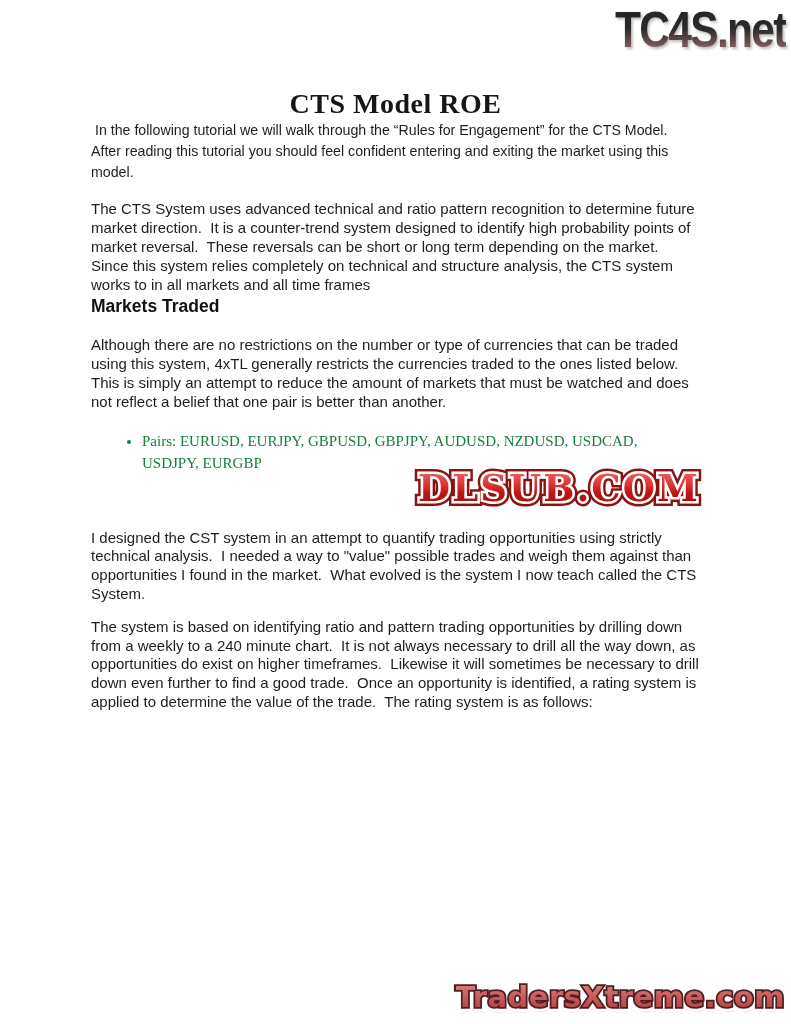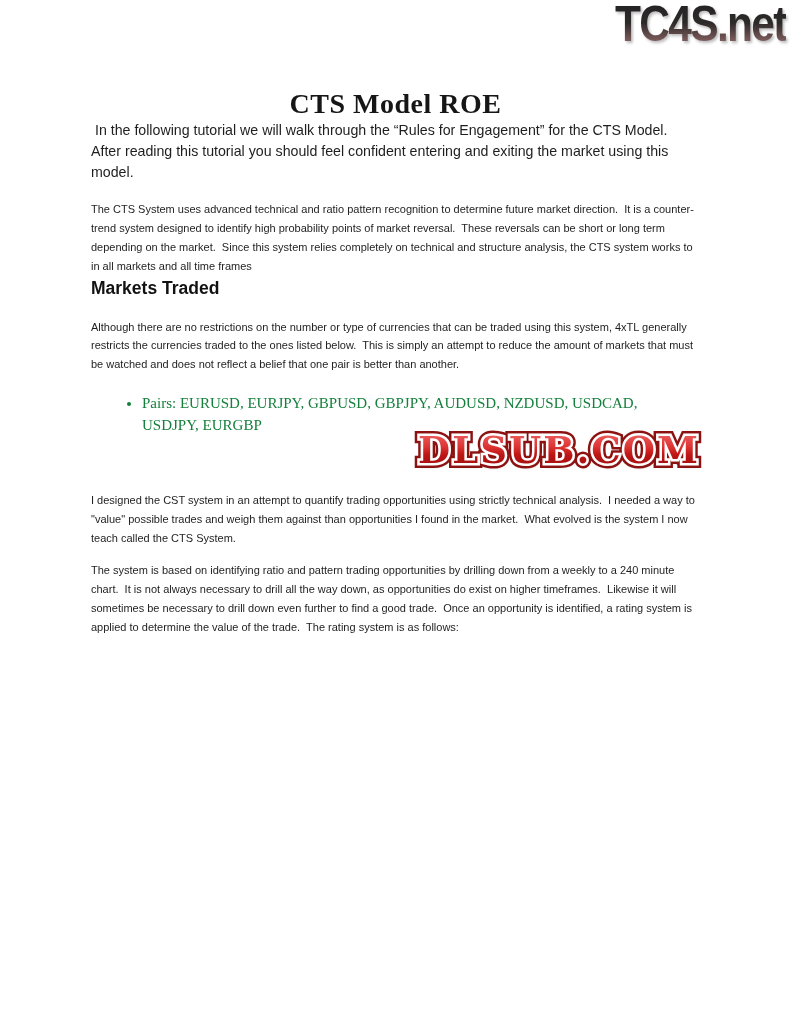--- a/index.html
+++ b/index.html
@@ -10,21 +10,21 @@
     overflow: hidden;
     font-family: "Liberation Sans", sans-serif;
   }
   .page {
     position: absolute; inset: 0;
     background: #ffffff;
   }
 
   
   .tc4s-wrap {
-    position: absolute; top: 0; right: 5px;
+    position: absolute; top: 6px; right: 5px;
     text-align: left;
   }
   .tc4s-text {
     display: inline-block;
     font-family: "Liberation Sans", sans-serif;
     font-weight: 700;
     font-size: 50px;
     line-height: 48px;
     letter-spacing: -2px;
     transform: scaleX(0.85);
@@ -44,21 +44,21 @@
     font-weight: 700;
     font-size: 28px;
     color: #161616;
     letter-spacing: 0.5px;
   }
 
   
   .content { margin: 0 91px; }
   .para {
     font-family: "Liberation Sans", sans-serif;
-    font-size: 11px;
+    font-size: 15px;
     line-height: 18.8px;
     color: #1e1e1e;
     white-space: pre-wrap;
   }
   .p1 { font-size: 14.2px; line-height: 20.8px; }
   .p2 { margin-top: 18px; }
   .subheading {
     margin-top: 2px;
     text-align: left;
     font-family: "Liberation Sans", sans-serif;
@@ -186,14 +186,21 @@
         <span class="layer d-fill">DLSUB.COM</span>
       </span>
     </div>
 
     <p class="para p4">I designed the CST system in an attempt to quantify trading opportunities using strictly technical analysis.  I needed a way to "value" possible trades and weigh them against than opportunities I found in the market.  What evolved is the system I now teach called the CTS System.</p>
 
     <p class="para p5">The system is based on identifying ratio and pattern trading opportunities by drilling down from a weekly to a 240 minute chart.  It is not always necessary to drill all the way down, as opportunities do exist on higher timeframes.  Likewise it will sometimes be necessary to drill down even further to find a good trade.  Once an opportunity is identified, a rating system is applied to determine the value of the trade.  The rating system is as follows:</p>
 
   </div>
 
+  <div class="traders-wrap">
+    <span class="traders stacked">
+      <span class="layer abs t-white">TradersXtreme.com</span>
+      <span class="layer abs t-dark">TradersXtreme.com</span>
+      <span class="layer t-fill">TradersXtreme.com</span>
+    </span>
+  </div>
 
 </div>
 
 </body></html>

